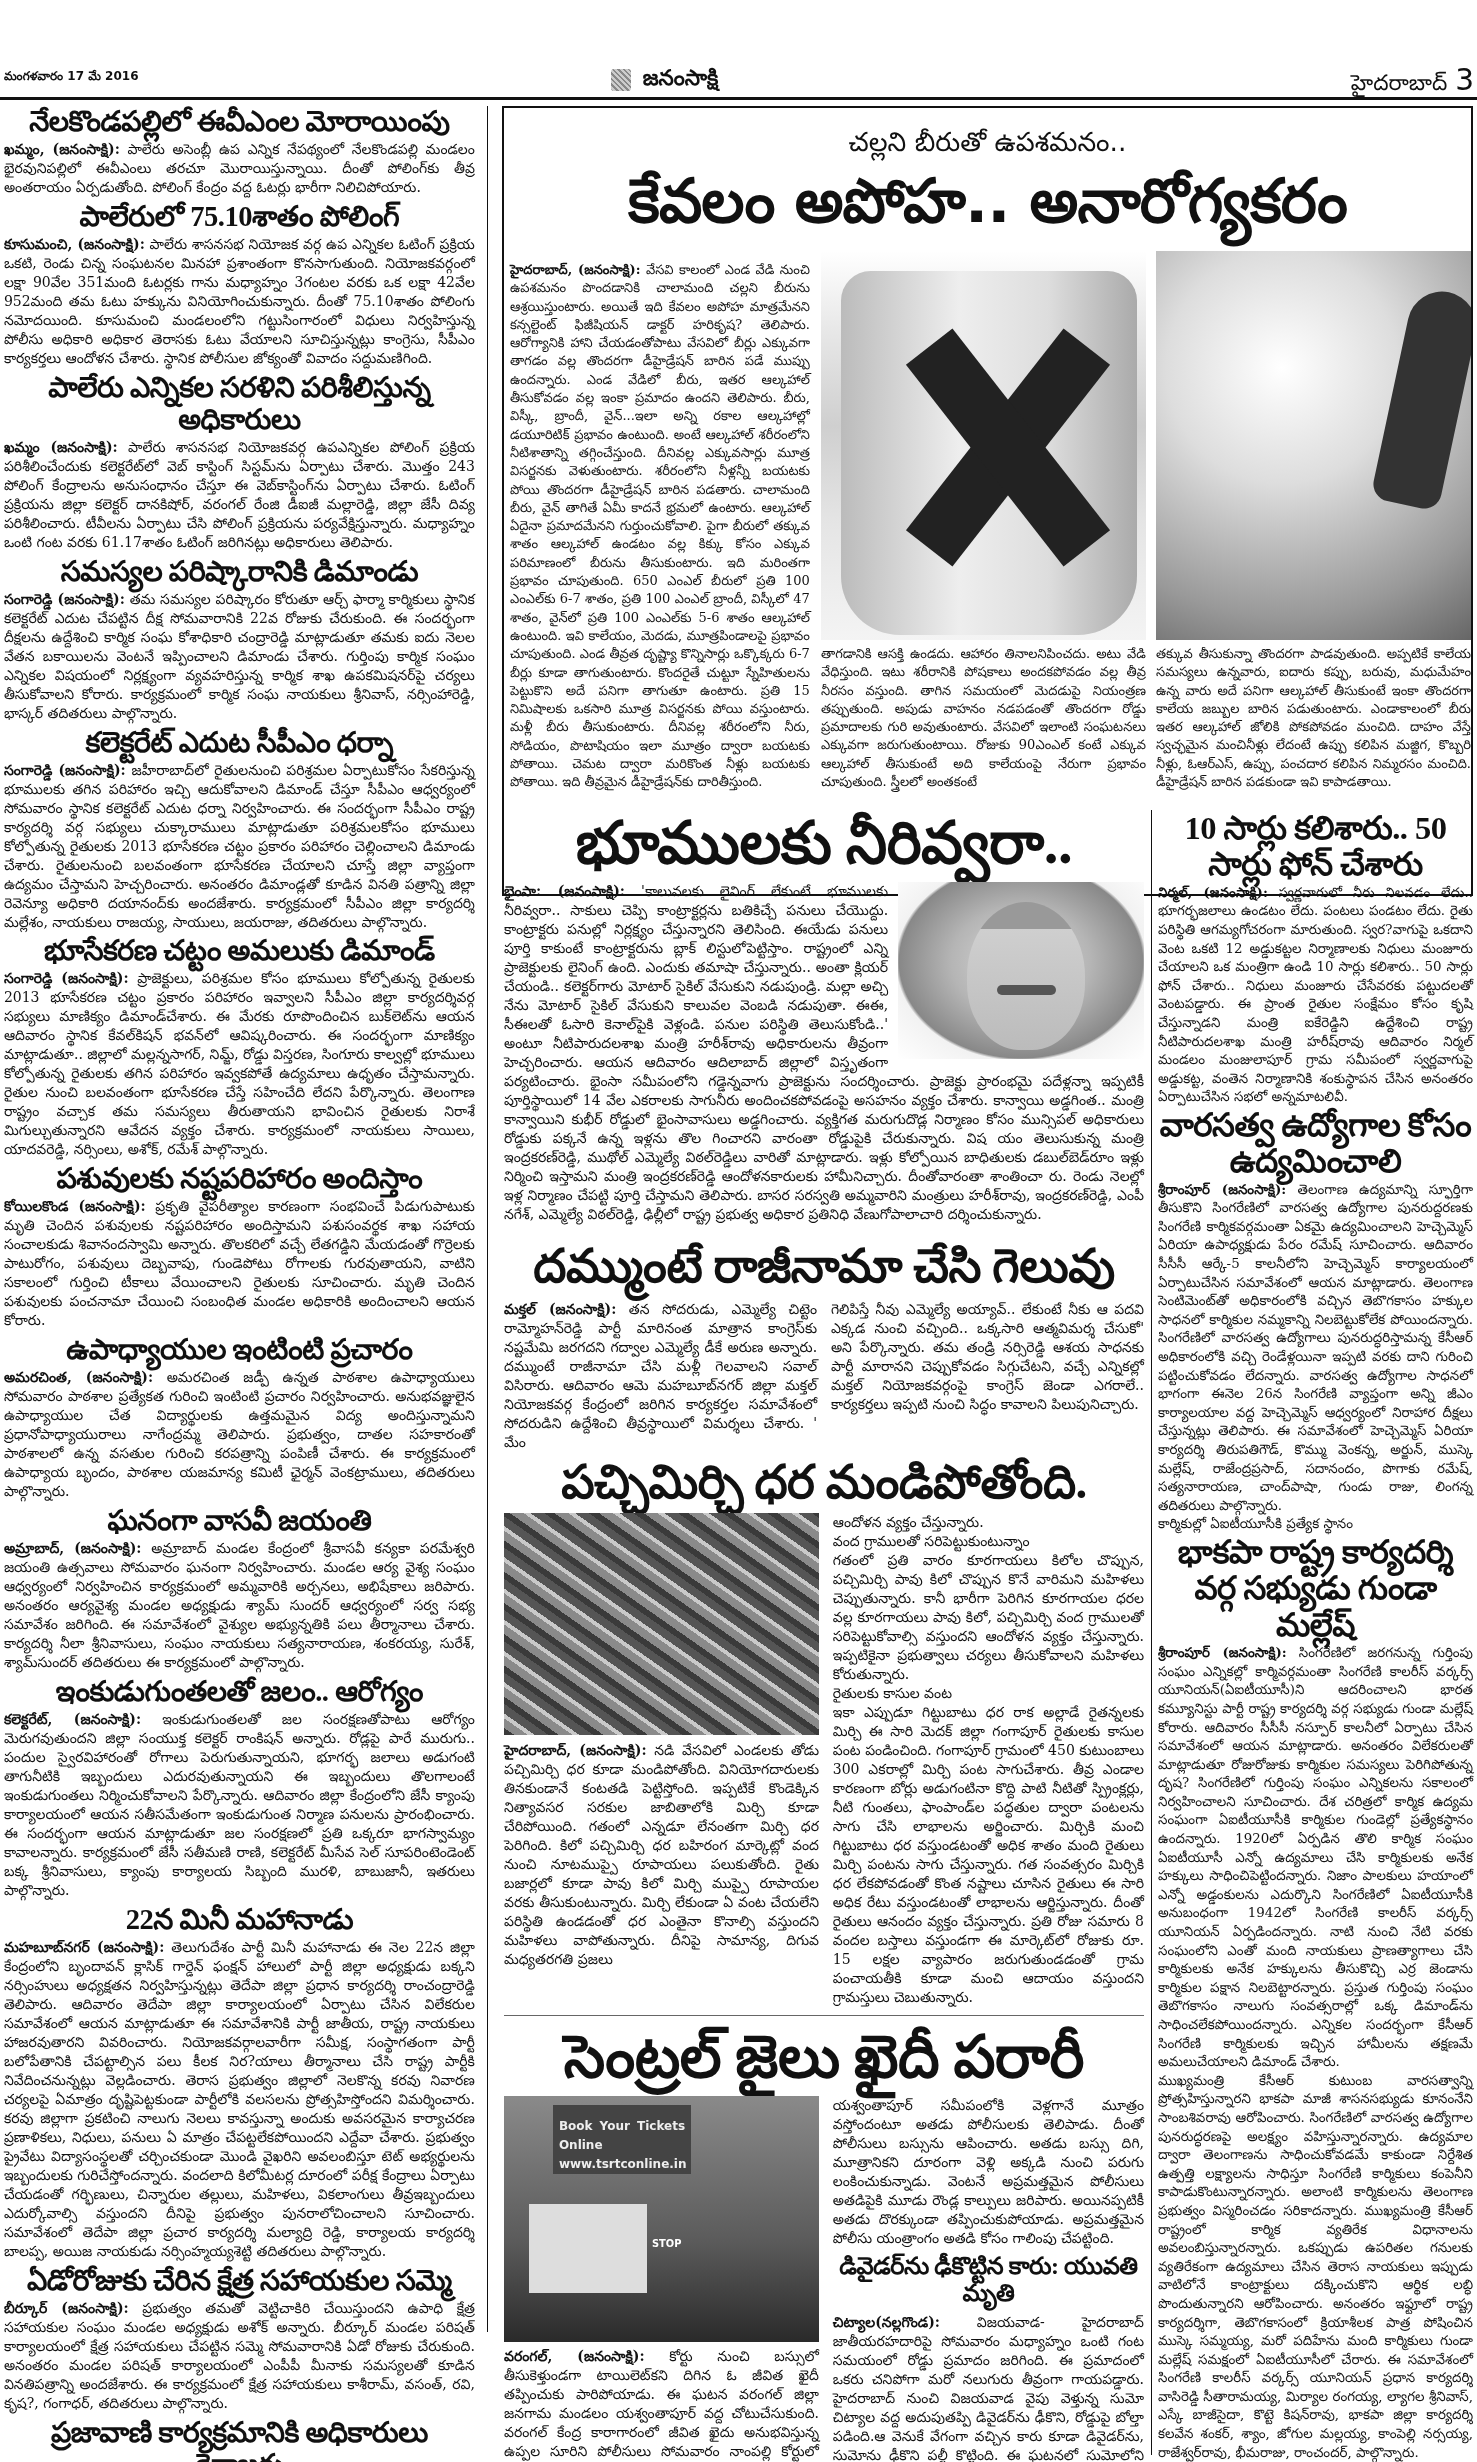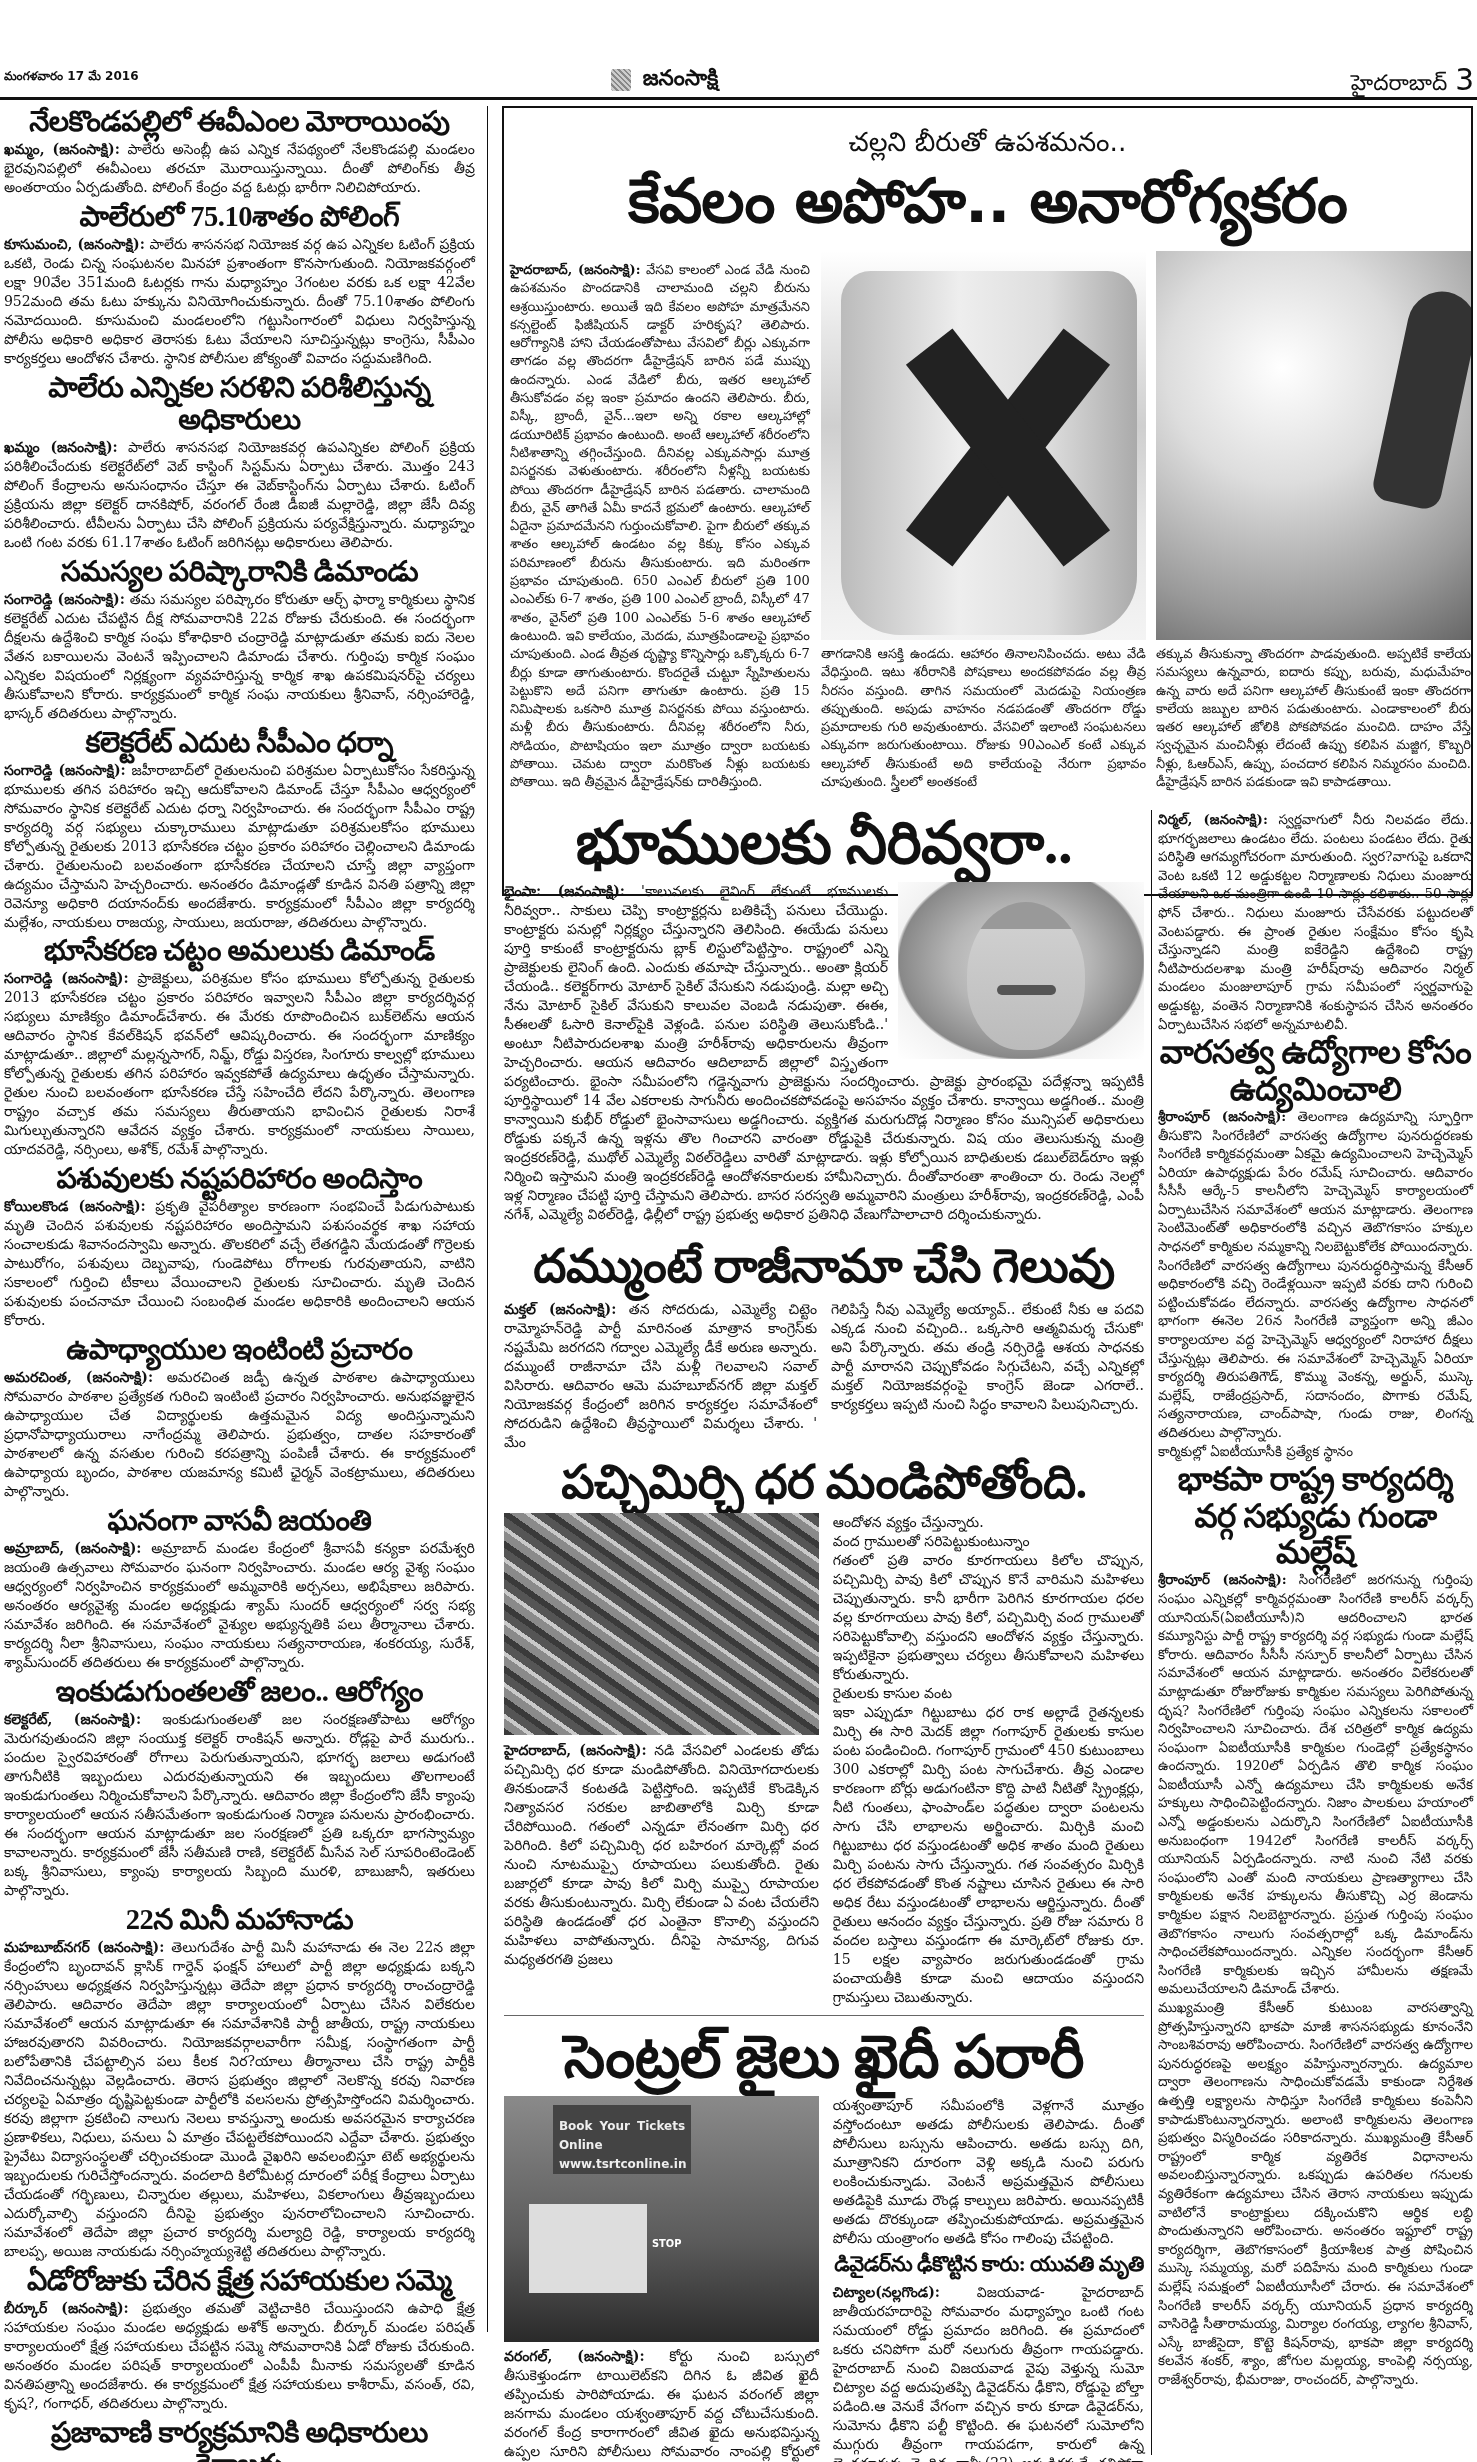--- a/index.html
+++ b/index.html
@@ -187,33 +187,34 @@
         <div class="poster"></div>
         <div class="stop">STOP</div>
       </div>
       <div style="margin-top:5.9px;">
         <span class="dl">వరంగల్, (జనంసాక్షి):</span>
         <span>కోర్టు నుంచి బస్సులో తీసుకెళ్తుండగా టాయిలెట్‌కని దిగిన ఓ జీవిత ఖైదీ తప్పించుకు పారిపోయాడు. ఈ ఘటన వరంగల్ జిల్లా జనగామ మండలం యశ్వంతాపూర్ వద్ద చోటుచేసుకుంది. వరంగల్ కేంద్ర కారాగారంలో జీవిత ఖైదు అనుభవిస్తున్న ఉప్పల సూరిని పోలీసులు సోమవారం నాంపల్లి కోర్టులో విచారణ నిమిత్తం తీసుకువచ్చారు.తిరిగి అతడిని భూపాలపల్లి డిపో బస్సులో వరంగల్‌కు తీసుకెళ్తున్నారు.</span>
       </div>
     </div>
     <div>
       <div>యశ్వంతాపూర్ సమీపంలోకి వెళ్లగానే మూత్రం వస్తోందంటూ అతడు పోలీసులకు తెలిపాడు. దీంతో పోలీసులు బస్సును ఆపించారు. అతడు బస్సు దిగి, మూత్రానికని దూరంగా వెళ్లి అక్కడి నుంచి పరుగు లంకించుకున్నాడు. వెంటనే అప్రమత్తమైన పోలీసులు అతడిపైకి మూడు రౌండ్ల కాల్పులు జరిపారు. అయినప్పటికీ అతడు దొరక్కుండా తప్పించుకుపోయాడు. అప్రమత్తమైన పోలీసు యంత్రాంగం అతడి కోసం గాలింపు చేపట్టింది.</div>
-      <div class="hl" style="font-size:21px;margin:5.9px 0;text-align:right;">డివైడర్‌ను ఢీకొట్టిన కారు: యువతి మృతి</div>
+      <div class="hl" style="font-size:24px;margin:5.9px 0;">డివైడర్‌ను ఢీకొట్టిన కారు: యువతి మృతి</div>
       <div>
         <span class="dl">చిట్యాల(నల్లగొండ):</span>
         <span>విజయవాడ- హైదరాబాద్ జాతీయరహదారిపై సోమవారం మధ్యాహ్నం ఒంటి గంట సమయంలో రోడ్డు ప్రమాదం జరిగింది. ఈ ప్రమాదంలో ఒకరు చనిపోగా మరో నలుగురు తీవ్రంగా గాయపడ్డారు. హైదరాబాద్ నుంచి విజయవాడ వైపు వెళ్తున్న సుమో చిట్యాల వద్ద అదుపుతప్పి డివైడర్‌ను ఢీకొని, రోడ్డుపై బోల్తా పడింది.ఆ వెనుకే వేగంగా వచ్చిన కారు కూడా డివైడర్‌ను, సుమోను ఢీకొని పల్టీ కొట్టింది. ఈ ఘటనలో సుమోలోని ముగ్గురు తీవ్రంగా గాయపడగా, కారులో ఉన్న బెంగళూరుకు చెందిన నాన్సీ(22) అక్కడికక్కడే చనిపోగా ఆమె తల్లి అనిత తీవ్రంగా గాయపడింది. క్షతగాత్రులను నార్కట్‌పల్లి కామినేని ఆస్పత్రికి తరలించారు.</span>
       </div>
     </div>
   </div>
 </div>
 
 <div class="vrule" style="left:1151px;top:810px;height:1645px;"></div>
 
 <div class="col right-col" id="rightcol">
     <div>
+      <div class="hl">10 సార్లు కలిశారు.. 50 సార్లు ఫోన్ చేశారు</div>
       <div class="body"><span class="dl">నిర్మల్, (జనంసాక్షి):</span> <span>స్వర్ణవాగులో నీరు నిలవడం లేదు.. భూగర్భజలాలు ఉండటం లేదు. పంటలు పండటం లేదు. రైతు పరిస్థితి ఆగమ్యగోచరంగా మారుతుంది. స్వర?వాగుపై ఒకదాని వెంట ఒకటి 12 అడ్డుకట్టల నిర్మాణాలకు నిధులు మంజూరు చేయాలని ఒక మంత్రిగా ఉండి 10 సార్లు కలిశారు.. 50 సార్లు ఫోన్ చేశారు.. నిధులు మంజూరు చేసేవరకు పట్టుదలతో వెంటపడ్డారు. ఈ ప్రాంత రైతుల సంక్షేమం కోసం కృషి చేస్తున్నాడని మంత్రి ఐకేరెడ్డిని ఉద్దేశించి రాష్ట్ర నీటిపారుదలశాఖ మంత్రి హరీష్‌రావు ఆదివారం నిర్మల్ మండలం మంజులాపూర్ గ్రామ సమీపంలో స్వర్ణవాగుపై అడ్డుకట్ట, వంతెన నిర్మాణానికి శంకుస్థాపన చేసిన అనంతరం ఏర్పాటుచేసిన సభలో అన్నమాటలివీ.</span></div>
     </div>
     <div>
       <div class="hl">వారసత్వ ఉద్యోగాల కోసం ఉద్యమించాలి</div>
       <div class="body"><span class="dl">శ్రీరాంపూర్ (జనంసాక్షి):</span> <span>తెలంగాణ ఉద్యమాన్ని స్ఫూర్తిగా తీసుకొని సింగరేణిలో వారసత్వ ఉద్యోగాల పునరుద్దరణకు సింగరేణి కార్మికవర్గమంతా ఏకమై ఉద్యమించాలని హెచ్చెమ్మెస్ ఏరియా ఉపాధ్యక్షుడు పేరం రమేష్ సూచించారు. ఆదివారం సీసీసీ ఆర్కే-5 కాలనీలోని హెచ్చెమ్మెస్ కార్యాలయంలో ఏర్పాటుచేసిన సమావేశంలో ఆయన మాట్లాడారు. తెలంగాణ సెంటిమెంట్‌తో అధికారంలోకి వచ్చిన తెబొగకాసం హక్కుల సాధనలో కార్మికుల నమ్మకాన్ని నిలబెట్టుకోలేక పోయిందన్నారు. సింగరేణిలో వారసత్వ ఉద్యోగాలు పునరుద్ధరిస్తామన్న కేసీఆర్ అధికారంలోకి వచ్చి రెండేళ్లయినా ఇప్పటి వరకు దాని గురించి పట్టించుకోవడం లేదన్నారు. వారసత్వ ఉద్యోగాల సాధనలో భాగంగా ఈనెల 26న సింగరేణి వ్యాప్తంగా అన్ని జీఎం కార్యాలయాల వద్ద హెచ్చెమ్మెస్ ఆధ్వర్యంలో నిరాహార దీక్షలు చేస్తున్నట్లు తెలిపారు. ఈ సమావేశంలో హెచ్చెమ్మెస్ ఏరియా కార్యదర్శి తిరుపతిగౌడ్, కొమ్ము వెంకన్న, అర్జున్, ముస్కె మల్లేష్, రాజేంద్రప్రసాద్, సదానందం, పొగాకు రమేష్, సత్యనారాయణ, చాంద్‌పాషా, గుండు రాజు, లింగన్న తదితరులు పాల్గొన్నారు.</span></div>
       <div class="body">కార్మికుల్లో ఏఐటీయూసీకి ప్రత్యేక స్థానం</div>
     </div>
     <div>
       <div class="hl">భాకపా రాష్ట్ర కార్యదర్శి వర్గ సభ్యుడు గుండా మల్లేష్</div>
       <div class="body"><span class="dl">శ్రీరాంపూర్ (జనంసాక్షి):</span> <span>సింగరేణిలో జరగనున్న గుర్తింపు సంఘం ఎన్నికల్లో కార్మివర్గమంతా సింగరేణి కాలరీస్ వర్కర్స్ యూనియన్(ఏఐటీయూసీ)ని ఆదరించాలని భారత కమ్యూనిస్టు పార్టీ రాష్ట్ర కార్యదర్శి వర్గ సభ్యుడు గుండా మల్లేష్ కోరారు. ఆదివారం సీసీసీ నస్పూర్ కాలనీలో ఏర్పాటు చేసిన సమావేశంలో ఆయన మాట్లాడారు. అనంతరం విలేకరులతో మాట్లాడుతూ రోజురోజుకు కార్మికుల సమస్యలు పెరిగిపోతున్న దృష? సింగరేణిలో గుర్తింపు సంఘం ఎన్నికలను సకాలంలో నిర్వహించాలని సూచించారు. దేశ చరిత్రలో కార్మిక ఉద్యమ సంఘంగా ఏఐటీయూసీకి కార్మికుల గుండెల్లో ప్రత్యేకస్థానం ఉందన్నారు. 1920లో ఏర్పడిన తొలి కార్మిక సంఘం ఏఐటీయూసీ ఎన్నో ఉద్యమాలు చేసి కార్మికులకు అనేక హక్కులు సాధించిపెట్టిందన్నారు. నిజాం పాలకులు హయాంలో ఎన్నో అడ్డంకులను ఎదుర్కొని సింగరేణిలో ఏఐటీయూసీకి అనుబంధంగా 1942లో సింగరేణి కాలరీస్ వర్కర్స్ యూనియన్ ఏర్పడిందన్నారు. నాటి నుంచి నేటి వరకు సంఘంలోని ఎంతో మంది నాయకులు ప్రాణత్యాగాలు చేసి కార్మికులకు అనేక హక్కులను తీసుకొచ్చి ఎర్ర జెండాను కార్మికుల పక్షాన నిలబెట్టారన్నారు. ప్రస్తుత గుర్తింపు సంఘం తెబొగకాసం నాలుగు సంవత్సరాల్లో ఒక్క డిమాండ్‌ను సాధించలేకపోయిందన్నారు. ఎన్నికల సందర్భంగా కేసీఆర్ సింగరేణి కార్మికులకు ఇచ్చిన హామీలను తక్షణమే అమలుచేయాలని డిమాండ్ చేశారు.</span></div>

